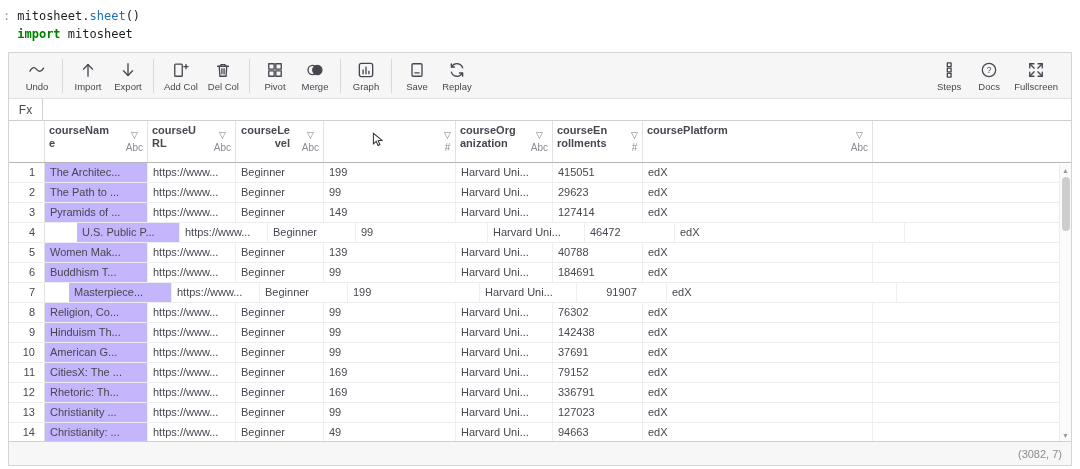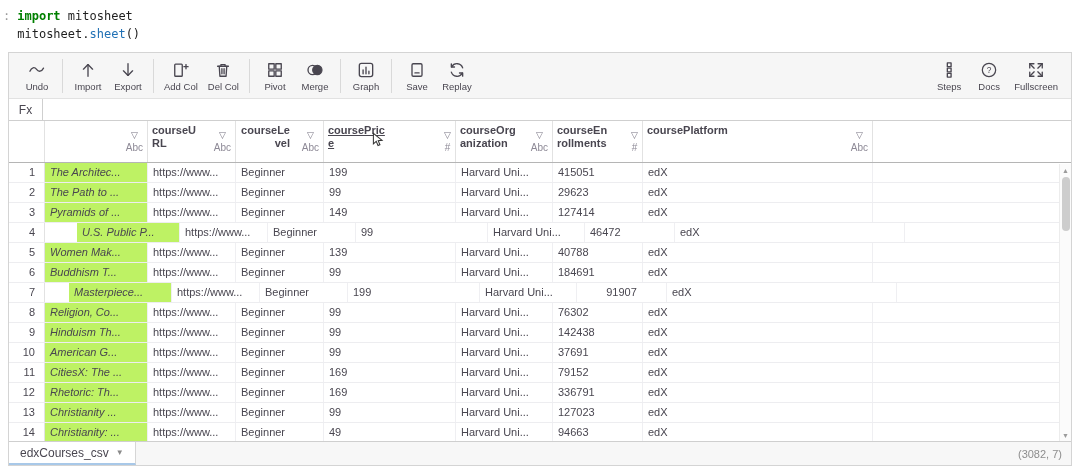--- a/index.html
+++ b/index.html
@@ -39,21 +39,21 @@
   .hdr-right { margin-left:auto; display:flex; flex-direction:column; align-items:center; justify-content:center; gap:3px; padding-left:2px; }
   .filter-glyph { font-size:9px; color:#787483; line-height:1; cursor:pointer; }
   .dtype { font-size:10px; color:#8d8996; line-height:1; }
   .hdr-filler { flex:1; }
   .cursor-icon { position:absolute; left:48px; top:11px; }
 
   .rows-area { flex:1; overflow:hidden; padding-right:12px; }
   .row { display:flex; height:20px; border-bottom:1px solid #ededf0; font-size:11px; color:#494650; }
   .idx-cell { flex:0 0 36px; text-align:right; padding:3px 9px 0 0; border-right:1px solid #e2e2e2; }
   .cell { padding:3px 5px 0 5px; border-right:1px solid #efeff2; white-space:nowrap; overflow:hidden; cursor:default; }
-  .cell.sel { background:#bef264;font-style:italic; }
+  .cell.sel { background:#c4b5fd; }
   .row-filler { flex:1; }
 
   
   .scrollbar { position:absolute; right:0; top:43px; bottom:0; width:12px; background:#fbfbfb; border-left:1px solid #ececec; display:flex; flex-direction:column; align-items:center; }
   .sb-arrow { height:12px; font-size:7px; color:#9b9b9b; display:flex; align-items:center; justify-content:center; cursor:pointer; }
   .sb-thumb { width:8px; height:54px; background:#cdcdcd; border-radius:4px; margin-top:1px; cursor:grab; }
   .sb-track { flex:1; }
 
   
   .footer { flex:0 0 24px; border-top:1px solid #cfcfcf; background:#f7f7f7; display:flex; align-items:center; }
@@ -61,22 +61,22 @@
   .tab-label { font-size:12px; color:#494650; }
   .tab-caret { font-size:8px; color:#8a8a8a; }
   .shape { margin-left:auto; font-size:11px; color:#8d8d8d; padding-right:9px; }
 </style>
 </head>
 <body>
 
 <div class="code-area">
   <span class="gutter">:</span>
   <div>
+    <div class="code-line"><span>mitosheet</span><span>.</span><span class="tok-fn">sheet</span><span>()</span></div>
     <div class="code-line"><span class="tok-kw">import</span><span> mitosheet</span></div>
-    <div class="code-line"><span>mitosheet</span><span>.</span><span class="tok-fn">sheet</span><span>()</span></div>
   </div>
 </div>
 
 <div class="mito">
 
   <div class="toolbar">
     <div class="tb-btn">
         <span>
           <svg viewBox="0 0 24 24" fill="none" stroke="#494650" stroke-width="1.6" stroke-linecap="round" stroke-linejoin="round">
             <path d="M3.5 13.5c2-4.8 5.5-5.6 8-2.2s6 2.8 8.3-1.6"></path>
@@ -217,41 +217,41 @@
 
   <div class="fx-bar">
     <div class="fx-label">Fx</div>
     <div class="fx-input"></div>
   </div>
 
   <div class="grid">
     <div class="header-row">
       <div class="idx-hdr"></div>
       <div class="col-hdr" style="flex: 0 0 103px; width: 103px;">
+          <span class="name" style="width: 60px;">courseName</span>
           <span class="hdr-right">
             <span class="filter-glyph">▽</span>
             <span class="dtype">Abc</span>
           </span>
         </div>
         <div class="col-hdr" style="flex: 0 0 88px; width: 88px;">
           <span class="name" style="width: 50px;">courseURL</span>
           <span class="hdr-right">
             <span class="filter-glyph">▽</span>
             <span class="dtype">Abc</span>
           </span>
         </div>
         <div class="col-hdr" style="flex: 0 0 88px; width: 88px; text-align: right;">
           <span class="name" style="width: 50px;">courseLevel</span>
           <span class="hdr-right">
             <span class="filter-glyph">▽</span>
             <span class="dtype">Abc</span>
           </span>
         </div>
         <div class="col-hdr" style="flex: 0 0 132px; width: 132px;">
-          <span class="name u" style="width: 60px;">coursePrice</span>
           <span class="hdr-right">
             <span class="filter-glyph">▽</span>
             <span class="dtype">#</span>
           </span>
           <span class="cursor-icon"><svg width="12" height="16" viewBox="0 0 13 17">
               <path d="M1.5 1.2v11.6l3.1-2.8 1.9 4.5 2.1-.9-1.9-4.4 4.2-.4z" fill="#fff" stroke="#333" stroke-width="1.1"></path>
             </svg></span>
         </div>
         <div class="col-hdr" style="flex: 0 0 97px; width: 97px;">
           <span class="name" style="width: 59px;">courseOrganization</span>
@@ -434,20 +434,16 @@
       </div>
     <div class="scrollbar">
       <div class="sb-arrow">▲</div>
       <div class="sb-thumb"></div>
       <div class="sb-track"></div>
       <div class="sb-arrow">▼</div>
     </div>
   </div>
 
   <div class="footer">
-    <div class="sheet-tab">
-      <span class="tab-label">edxCourses_csv</span>
-      <span class="tab-caret">▼</span>
-    </div>
     <div class="shape">(3082, 7)</div>
   </div>
 
 </div>
 
 </body></html>

